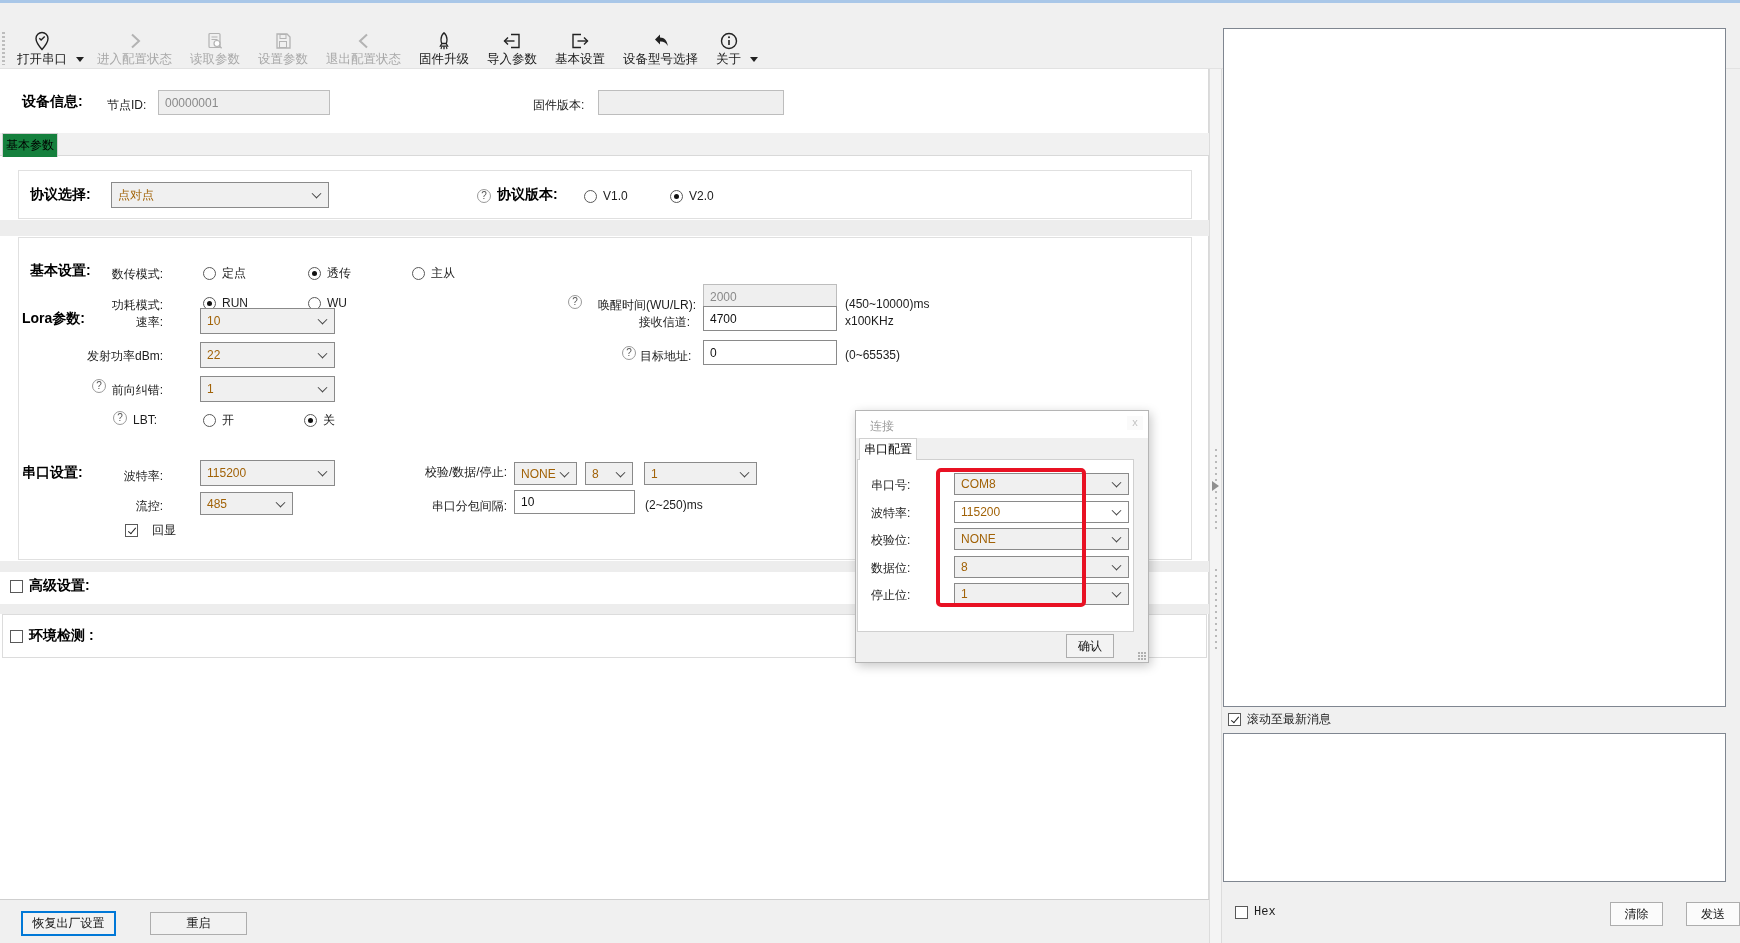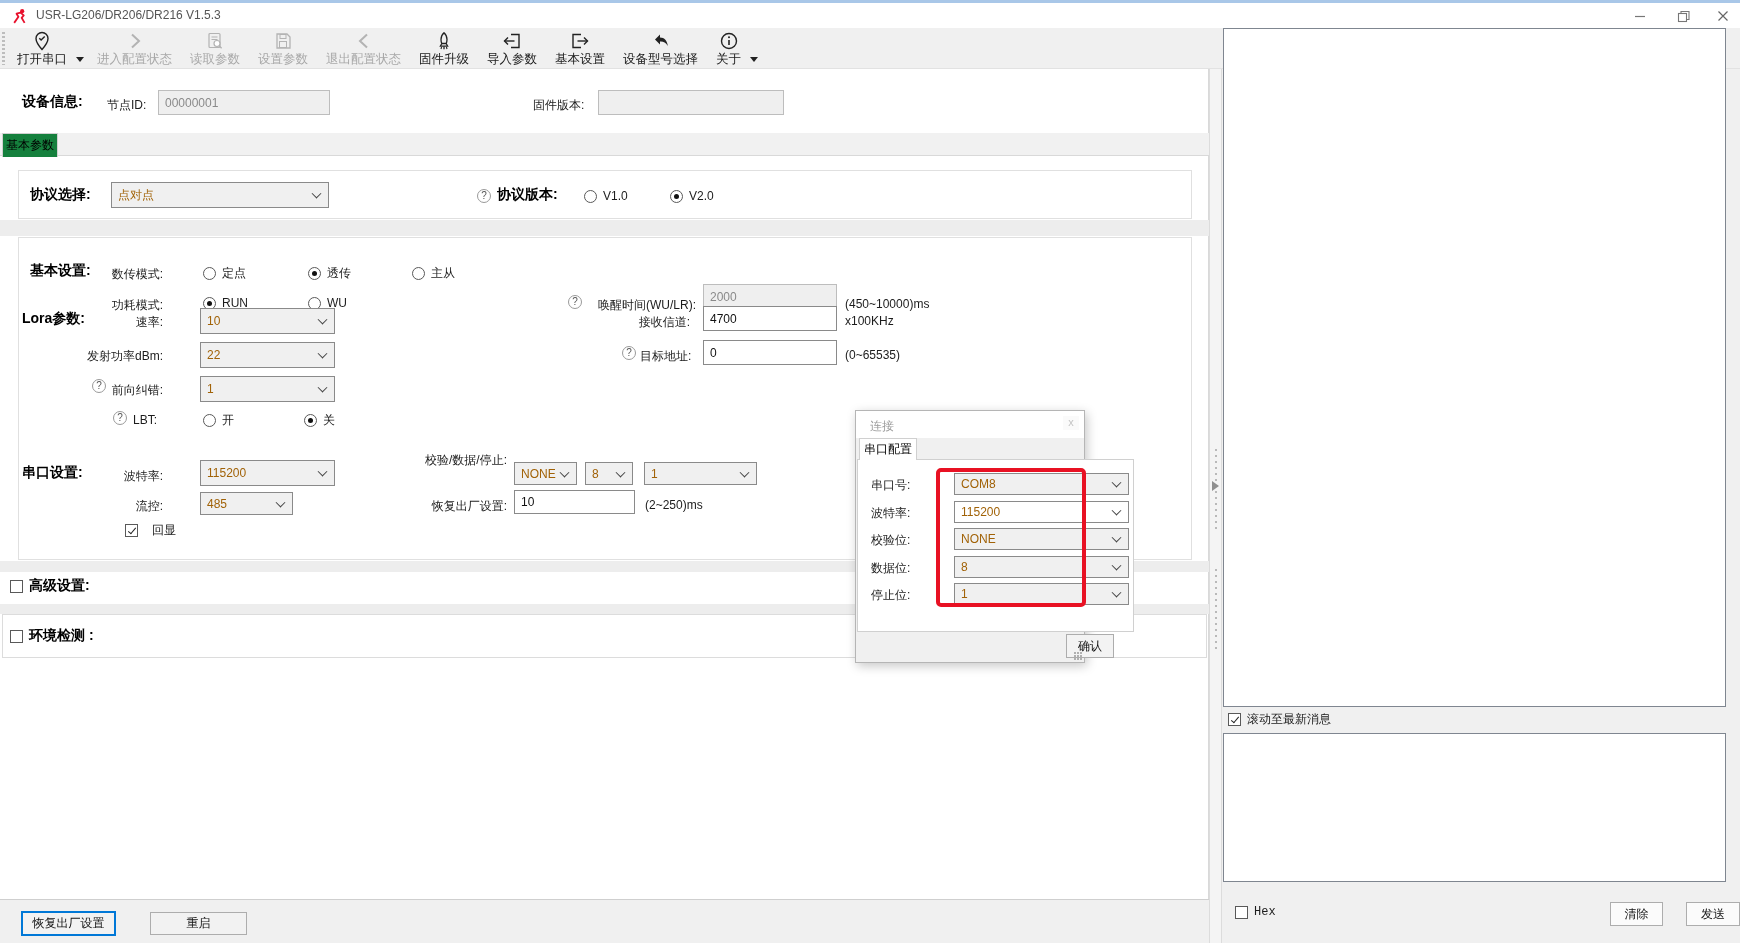--- a/index.html
+++ b/index.html
@@ -51,61 +51,36 @@
   
   .splitter { left:1209px; top:69px; width:13px; height:874px; background:#f4f4f4; border-left:1px solid #dcdcdc; border-right:1px solid #dcdcdc; }
   .split-dots { position:absolute; left:5px; top:380px; width:2px; height:80px; background:repeating-linear-gradient(to bottom,#b9b9b9 0 2px,transparent 2px 6px); }
   .split-dots2 { position:absolute; left:5px; top:500px; width:2px; height:80px; background:repeating-linear-gradient(to bottom,#b9b9b9 0 2px,transparent 2px 6px); }
   .split-arrow { position:absolute; left:2px; top:412px; width:0; height:0; border-top:5px solid transparent; border-bottom:5px solid transparent; border-left:7px solid #8f8f8f; }
 
   
   .logbox { background:#fff; border:1px solid #7f8690; }
 
   
-  .dialog { left:855px; top:410px; width:230px; height:253px; background:#f0f0f0; border:1px solid #b5b5b5; box-shadow:2px 3px 10px rgba(0,0,0,0.22); z-index:20; }
+  .dialog { left:855px; top:410px; width:294px; height:253px; background:#f0f0f0; border:1px solid #b5b5b5; box-shadow:2px 3px 10px rgba(0,0,0,0.22); z-index:20; }
   .dlg-titlebar { position:absolute; left:0; top:0; width:100%; height:27px; background:#fff; }
   .dlg-title { position:absolute; left:14px; top:7px; font-size:12px; color:#9b9b9b; }
   .dlg-close { position:absolute; right:5px; top:5px; width:16px; height:14px; background:#fafafa; color:#c4c4c4; font-size:11px; line-height:13px; text-align:center; }
   .dlg-tab { position:absolute; left:3px; top:27px; width:58px; height:22px; background:#fff; border:1px solid #d0d0d0; border-bottom:none; font-size:12px; display:flex; align-items:center; justify-content:center; z-index:2; }
   .dlg-panel { position:absolute; left:1px; top:48px; width:277px; height:173px; background:#fff; border:1px solid #d0d0d0; }
   .redbox { position:absolute; left:80px; top:57px; width:150px; height:139px; border:4px solid #e81123; border-radius:5px; z-index:5; pointer-events:none; }
   .dlg-grip { position:absolute; right:2px; bottom:2px; width:8px; height:8px;
     background:radial-gradient(circle at 1px 1px,#b0b0b0 1px,transparent 1px); background-size:3px 3px; }
 </style>
 </head>
 <body>
 
 <div class="stage">
 
   <div class="abs accent"></div>
-  <div class="abs titlebar">
-    <span class="abs" style="left:11px; top:5px;">
-      <svg width="17" height="17" viewBox="0 0 16 16">
-          <circle cx="10.5" cy="3" r="2" fill="#e8112d"></circle>
-          <path d="M3 14 L7 8.2 L5.2 5.4 L9 4.4 L12 7 L10 9.2 L12.8 14" stroke="#e8112d" stroke-width="1.7" fill="none" stroke-linejoin="round"></path>
-        </svg>
-    </span>
-    <span class="title-text">USR-LG206/DR206/DR216 V1.5.3</span>
-    <span class="wbtn" style="right:83px;">
-      <svg width="12" height="12" viewBox="0 0 12 12">
-          <line x1="1" y1="6.5" x2="11" y2="6.5" stroke="#777" stroke-width="1.2"></line>
-        </svg>
-    </span>
-    <span class="wbtn" style="right:40px;">
-      <svg width="13" height="13" viewBox="0 0 13 13">
-          <rect x="1.5" y="3.5" width="8" height="8" fill="#fff" stroke="#777" stroke-width="1.1"></rect>
-          <path d="M4 3.5v-2h8v8h-2" fill="none" stroke="#777" stroke-width="1.1"></path>
-        </svg>
-    </span>
-    <span class="wbtn" style="right:0px;">
-      <svg width="12" height="12" viewBox="0 0 12 12">
-          <path d="M1.5 1.5 L10.5 10.5 M10.5 1.5 L1.5 10.5" stroke="#666" stroke-width="1.2"></path>
-        </svg>
-    </span>
-  </div>
 
   <div class="abs toolbar">
     <div class="tbtn">
       <span class="ticon">
           <svg width="20" height="20" viewBox="0 0 20 20">
             <path d="M10 1.5a6 6 0 0 1 6 6c0 4.2-6 11-6 11s-6-6.8-6-11a6 6 0 0 1 6-6z" fill="none" stroke="#222" stroke-width="1.4"></path>
             <path d="M7.3 7.3l1.8 1.8 3.6-3.6" fill="none" stroke="#222" stroke-width="1.4"></path>
           </svg>
         </span>
       <span>打开串口</span>
@@ -313,40 +288,40 @@
       <span class="rb on"></span>
       <span class="lbl">关</span>
     </div>
 
   <span class="abs sec" style="left:22px; top:464px;">串口设置:</span>
   <span class="abs lbl rlbl" style="left:60px; top:468px; width:103px;">波特率:</span>
   <div class="combo" style="left:200px; top:460px; width:135px; height:26px;">
       <span>115200</span>
       <span class="chev"></span>
     </div>
-  <span class="abs lbl rlbl" style="left:405px; top:452px; width:102px;">校验/数据/停止:</span>
+  <span class="abs lbl rlbl" style="left:405px; top:464px; width:102px;">校验/数据/停止:</span>
   <div class="combo" style="left:514px; top:462px; width:63px; height:23px;">
       <span>NONE</span>
       <span class="chev"></span>
     </div>
   <div class="combo" style="left:585px; top:462px; width:48px; height:23px;">
       <span>8</span>
       <span class="chev"></span>
     </div>
   <div class="combo" style="left:644px; top:462px; width:113px; height:23px;">
       <span>1</span>
       <span class="chev"></span>
     </div>
 
   <span class="abs lbl rlbl" style="left:60px; top:498px; width:103px;">流控:</span>
   <div class="combo" style="left:200px; top:492px; width:93px; height:23px;">
       <span>485</span>
       <span class="chev"></span>
     </div>
-  <span class="abs lbl rlbl" style="left:405px; top:498px; width:102px;">恢复出厂设置:</span>
+  <span class="abs lbl rlbl" style="left:405px; top:498px; width:102px;">串口分包间隔:</span>
   <div class="abs inp" style="left:514px; top:490px; width:121px; height:24px;">
       <span>10</span>
     </div>
   <span class="abs lbl" style="left:645px; top:498px;">(2~250)ms</span>
 
   <div class="abs ctrl" style="left:125px; top:522px;gap:14px;">
       <span class="cb on"></span>
       <span class="lbl">回显</span>
     </div>
 

